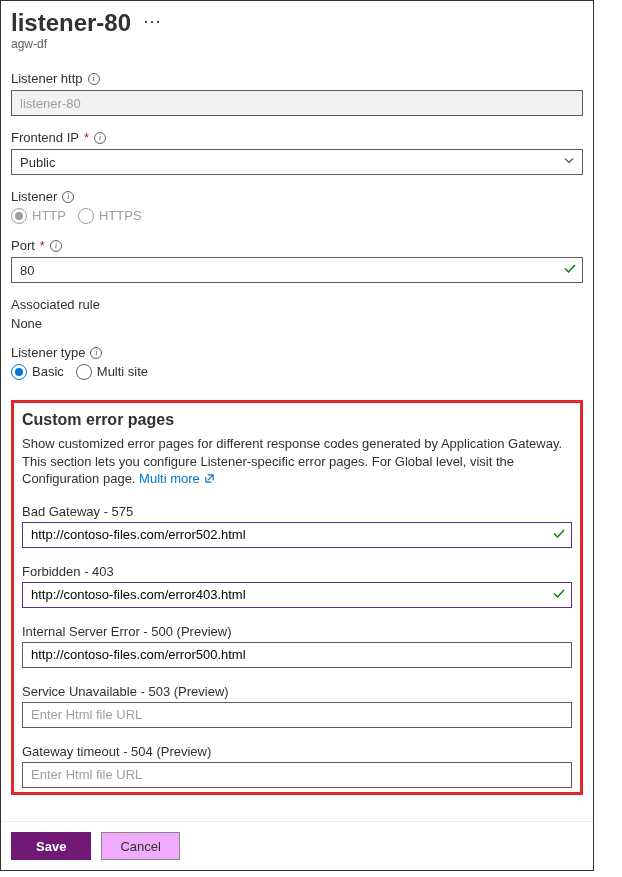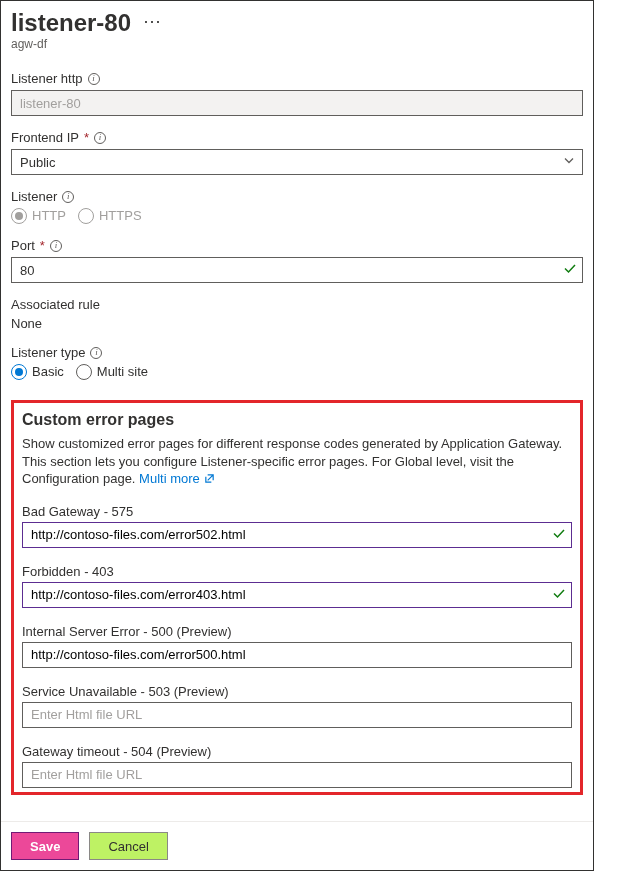--- a/index.html
+++ b/index.html
@@ -181,27 +181,27 @@
     gap: 10px;
   }
   .btn {
     height: 28px;
     padding: 0 18px;
     font-size: 13px;
     font-family: inherit;
     cursor: pointer;
   }
   .btn-primary {
-    background: #ec4899;
-    border: 1px solid #701a75;
+    background: #701a75;
+    border: 7px solid #701a75;
     color: #fff;
     font-weight: 600;
   }
   .btn-secondary {
-    background: #bef264;
+    background: #f0abfc;
     border: 1px solid #8a8886;
     color: #323130;
   }
 </style>
 </head>
 <body>
 
 <div class="page">
   <div class="content">
 

